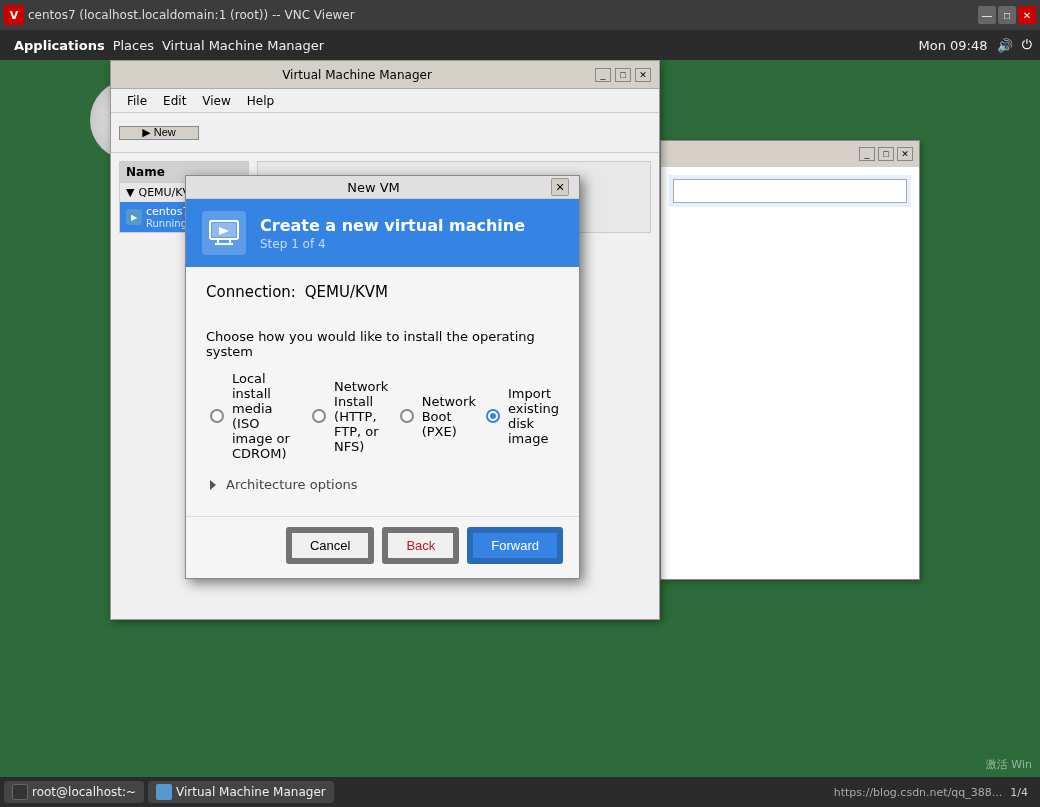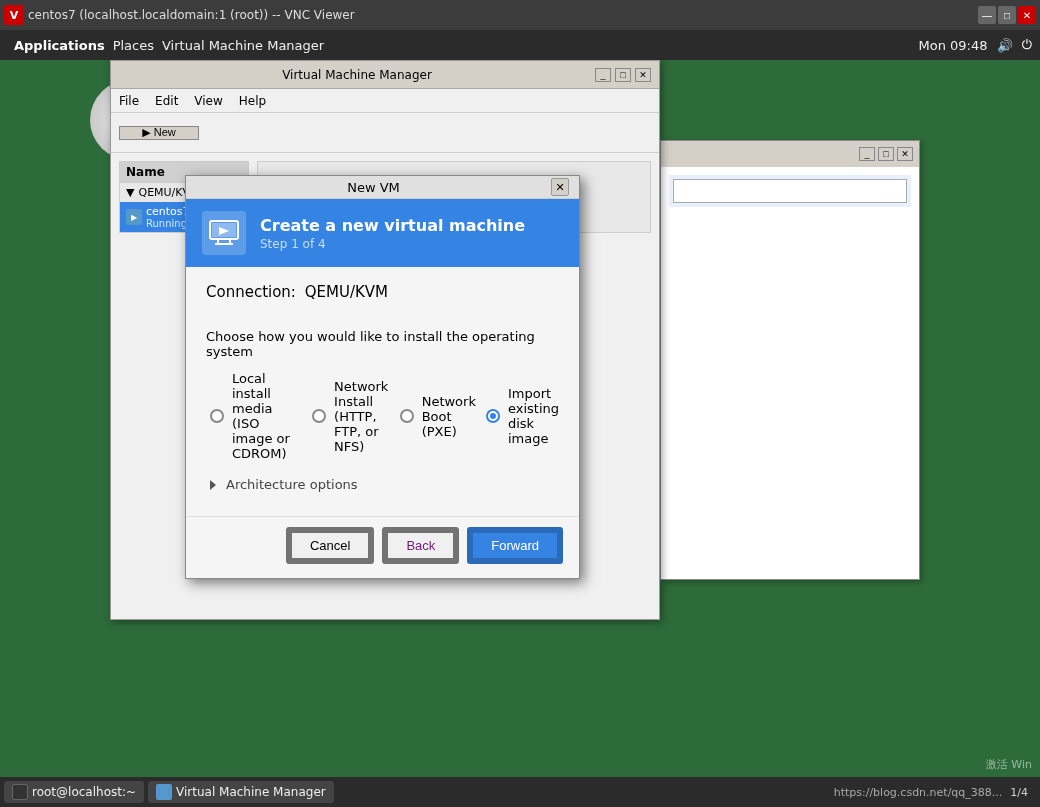--- a/index.html
+++ b/index.html
@@ -118,21 +118,21 @@
       width: 16px; height: 14px;
       border: 1px solid #888;
       background: #d4d0c8;
       cursor: pointer; font-size: 9px;
       display: flex; align-items: center; justify-content: center;
     }
     .vmm-menubar {
       background: #f0f0f0;
       height: 24px;
       display: flex; align-items: center;
-      padding: 0 8px;
+      padding: 0 16px;
       gap: 16px;
       border-bottom: 1px solid #ccc;
       font-size: 12px;
     }
     .vmm-menubar span { cursor: pointer; }
     .vmm-toolbar {
       background: #f0f0f0;
       height: 40px;
       display: flex; align-items: center;
       padding: 0 8px;
@@ -321,21 +321,21 @@
       background: #f0f0f0;
       border-radius: 3px;
       cursor: pointer;
     }
     .dialog-btn.primary {
       background: #3584e4;
       color: white;
       border-color: #2a6ab8;
     }
     .dialog-btn.disabled {
-      color: #701a75;
+      color: #b91c1c;
       cursor: default;
     }
 
     
     .taskbar-bottom {
       position: absolute;
       bottom: 0; left: 0; right: 0;
       height: 30px;
       background: #2b2b2b;
       display: flex;

